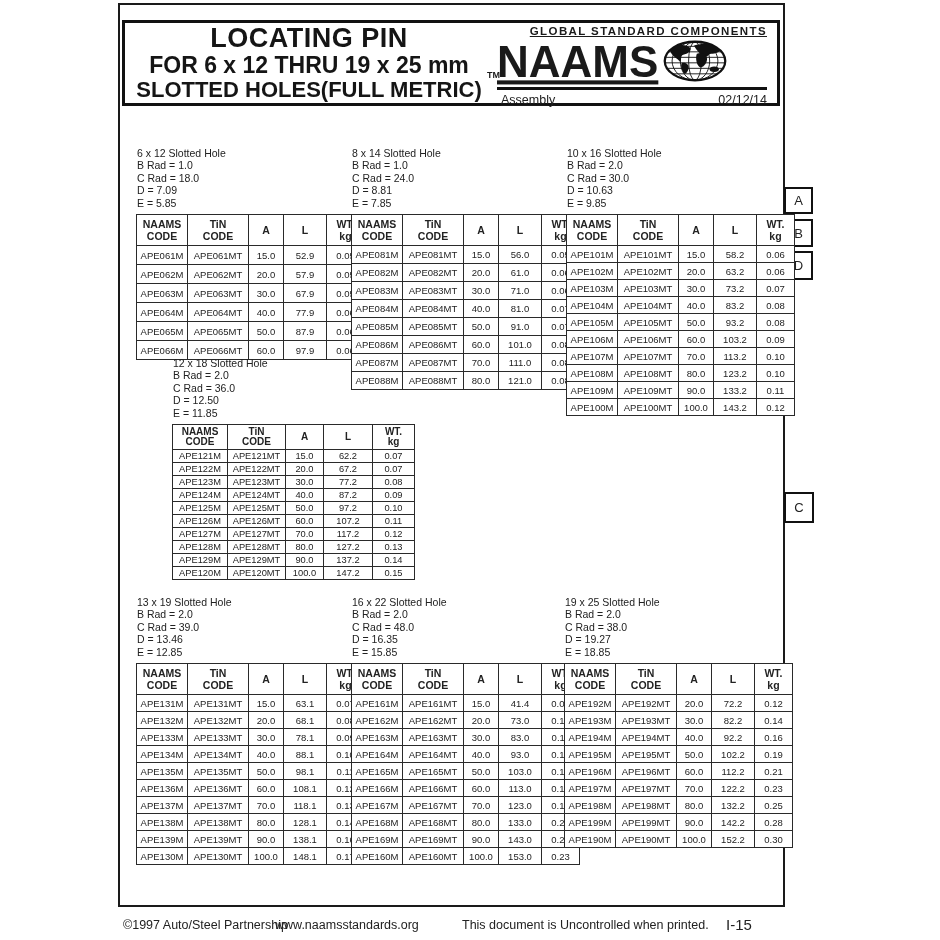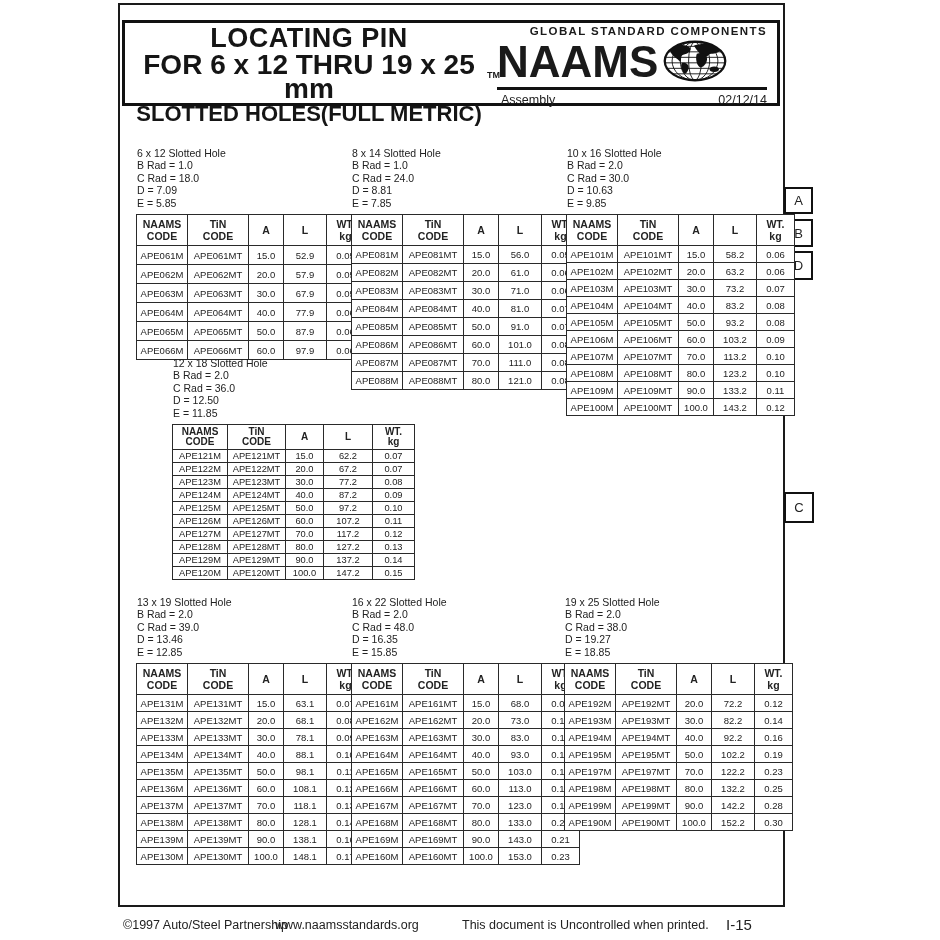--- a/index.html
+++ b/index.html
@@ -8,24 +8,24 @@
     font-family:"Liberation Sans",sans-serif;color:#1a1a1a;overflow:hidden;
   }
   
   .outer-frame{position:absolute;left:118px;top:3px;width:667px;height:904px;
     border:2px solid #1a1a1a;box-sizing:border-box;background:#fff;}
   
   .header-box{position:absolute;left:122px;top:8px;width:658px;height:86px;
     border:3px solid #111;box-sizing:border-box;background:#fff;margin-top:12px;}
   .title-block{position:absolute;left:6px;top:1px;width:356px;text-align:center;font-weight:bold;color:#151515;}
   .title-l1{font-size:27px;line-height:29px;letter-spacing:0.5px;}
-  .title-l2{font-size:28px;line-height:24px;}
+  .title-l2{font-size:23px;line-height:24px;}
   .title-l3{font-size:22px;line-height:25px;}
   .tm-mark{position:absolute;left:362px;top:47px;font-size:9px;font-weight:bold;}
-  .brand{position:absolute;left:372px;top:2px;width:276px;}
+  .brand{position:absolute;left:372px;top:2px;width:276px;text-decoration:underline;}
   .brand-tagline{font-size:11.5px;font-weight:bold;letter-spacing:1.4px;text-align:right;padding-right:6px;white-space:nowrap;}
   .brand-row{display:flex;align-items:center;margin-top:0px;}
   .brand-name{font-size:44px;font-weight:bold;letter-spacing:0px;line-height:42px;transform:scaleY(1.02);white-space:nowrap;}
   .globe{margin-left:4px;margin-top:2px;}
   .brand-rule{border-top:3px solid #111;width:270px;margin-top:0px;}
   .brand-bottom{display:flex;justify-content:space-between;font-size:12.5px;padding:3px 6px 0 4px;color:#222;gap:24px;}
   
   .side-tab{position:absolute;border:2px solid #111;background:#fff;box-sizing:border-box;
     display:flex;align-items:center;justify-content:center;font-size:13px;color:#222;}
   .tab-a{left:784px;top:187px;width:29px;height:27px;}
@@ -581,21 +581,21 @@
             <th>L</th>
             <th>WT.
 kg</th>
           </tr>
         </thead>
         <tbody>
           <tr>
             <td>APE161M</td>
             <td>APE161MT</td>
             <td>15.0</td>
-            <td>68.0</td>
+            <td>41.4</td>
             <td>0.09</td>
           </tr>
           <tr>
             <td>APE162M</td>
             <td>APE162MT</td>
             <td>20.0</td>
             <td>73.0</td>
             <td>0.10</td>
           </tr>
           <tr>
@@ -701,20 +701,27 @@
             <td>0.16</td>
           </tr>
           <tr>
             <td>APE195M</td>
             <td>APE195MT</td>
             <td>50.0</td>
             <td>102.2</td>
             <td>0.19</td>
           </tr>
           <tr>
+            <td>APE196M</td>
+            <td>APE196MT</td>
+            <td>60.0</td>
+            <td>112.2</td>
+            <td>0.21</td>
+          </tr>
+          <tr>
             <td>APE197M</td>
             <td>APE197MT</td>
             <td>70.0</td>
             <td>122.2</td>
             <td>0.23</td>
           </tr>
           <tr>
             <td>APE198M</td>
             <td>APE198MT</td>
             <td>80.0</td>

